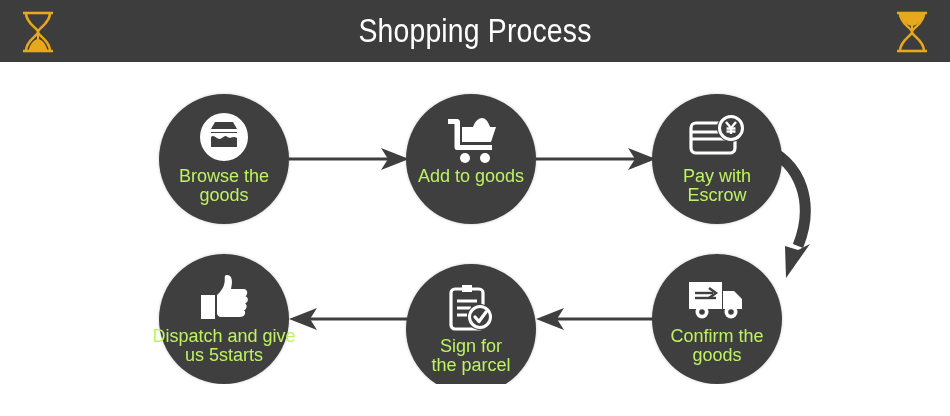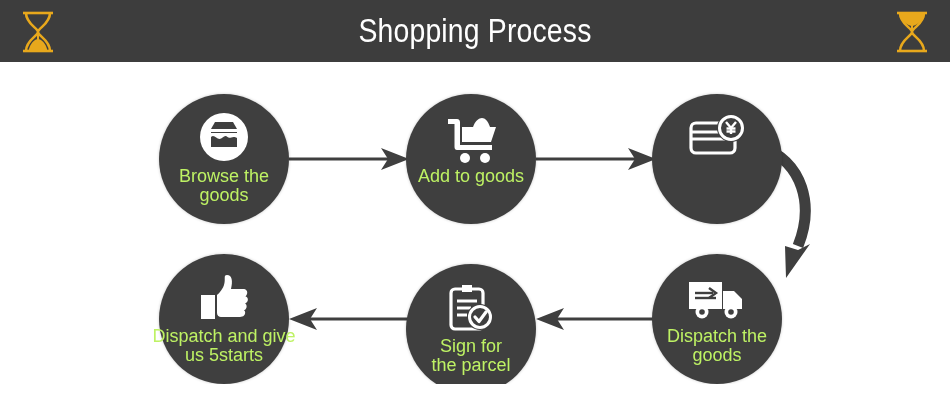--- a/index.html
+++ b/index.html
@@ -209,37 +209,39 @@
       <path d="M5 28 H49" stroke="#ffffff" stroke-width="3.2"></path>
       <circle cx="45" cy="17" r="14" fill="#3f3f3f"></circle>
       <circle cx="45" cy="17" r="11.5" fill="none" stroke="#ffffff" stroke-width="3"></circle>
       <g stroke="#ffffff" stroke-width="2.4" fill="none">
         <path d="M40 11 L45 17 L50 11"></path>
         <path d="M45 17 V23"></path>
         <path d="M40.5 17.5 H49.5"></path>
         <path d="M40.5 20.5 H49.5"></path>
       </g>
     </svg>
+    <div class="node-label">Pay with
+Escrow</div>
   </div>
 
   <div class="node" id="node-dispatch">
     <svg class="node-icon" viewBox="0 0 62 56" xmlns="http://www.w3.org/2000/svg">
       <path d="M3 11 H36 V38 H3 Z" fill="#ffffff"></path>
       <path d="M37 20 H48 L56 28 V38 H37 Z" fill="#ffffff"></path>
       <g stroke="#3f3f3f" stroke-width="2.4" fill="none">
         <path d="M9 22 H27"></path>
         <path d="M9 27 H30"></path>
         <path d="M23 17 L30 22 L23 27" stroke-width="2.4"></path>
       </g>
       <circle cx="16" cy="41" r="6.5" fill="#ffffff"></circle>
       <circle cx="16" cy="41" r="2.8" fill="#3f3f3f"></circle>
       <circle cx="45" cy="41" r="6.5" fill="#ffffff"></circle>
       <circle cx="45" cy="41" r="2.8" fill="#3f3f3f"></circle>
     </svg>
-    <div class="node-label">Dispatch the
+    <div class="node-label">Confirm the
 goods</div>
   </div>
 
   <div class="node" id="node-sign">
     <svg class="node-icon" viewBox="0 0 62 56" xmlns="http://www.w3.org/2000/svg">
       <rect x="11" y="8" width="32" height="40" rx="4" fill="none" stroke="#ffffff" stroke-width="3.2"></rect>
       <path d="M22 4 H32 V11 H22 Z" fill="#ffffff"></path>
       <g stroke="#ffffff" stroke-width="3" fill="none">
         <path d="M17 20 H37"></path>
         <path d="M17 27 H31"></path>

